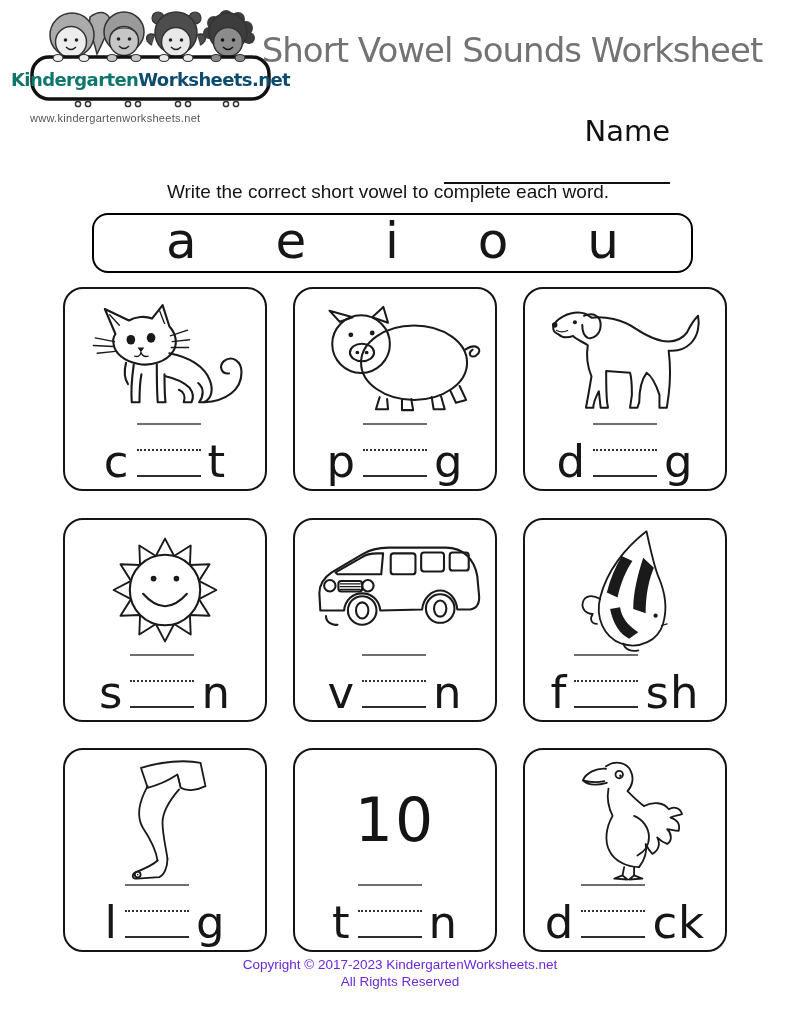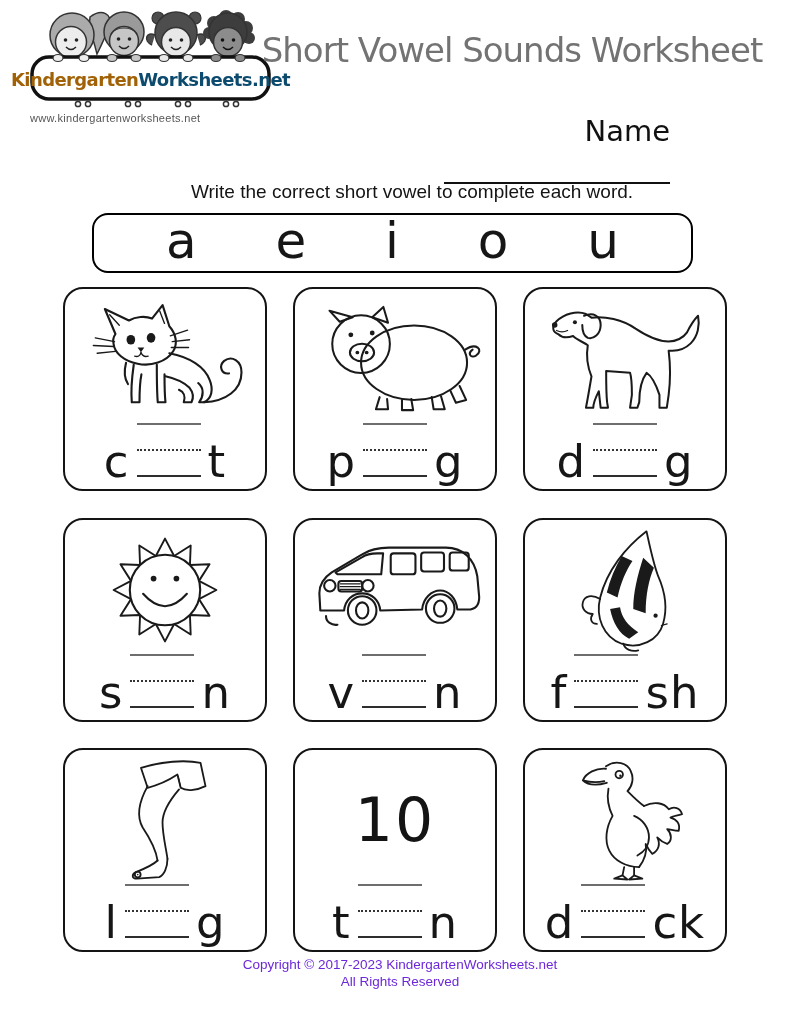--- a/index.html
+++ b/index.html
@@ -9,40 +9,40 @@
     font-family:"Liberation Sans", sans-serif; color:#1a1a1a; overflow:hidden;
   }
   
   .logo-wrap { position:absolute; left:28px; top:5px; width:245px; height:108px; }
   .banner-text {
     position:absolute; left:32px; top:58px; width:237px; height:42px;
     display:flex; align-items:center; justify-content:center;
     font-family:"DejaVu Sans", sans-serif; font-weight:bold; font-size:18px;
     letter-spacing:-0.6px; white-space:nowrap;
   }
-  .banner-text .lt { color:#a16207; }
+  .banner-text .lt { color:#0f766e; }
   .banner-text .dk { color:#0c4a6e; }
   .website {
     position:absolute; left:30px; top:112px; font-size:11px; color:#555;
     letter-spacing:0.3px;
   }
   .title {
     position:absolute; left:252px; top:30px; width:520px; text-align:center;
     font-family:"DejaVu Sans", sans-serif; font-size:34px; letter-spacing:-1px;
     color:#737373; white-space:nowrap;
   }
   .name-row {
     position:absolute; left:444px; top:114px; display:flex; align-items:flex-end;flex-direction:column;
   }
   .name-label { font-family:"DejaVu Sans", sans-serif; font-size:29px; color:#111; }
   .name-line { width:226px; height:36px; border-bottom:2px solid #111; }
   
   .instruction {
     position:absolute; left:0; top:181px; width:776px; text-align:center;
-    font-size:19px; color:#141414;margin-left:24px;
+    font-size:19px; color:#141414;
   }
   .vowel-box {
     position:absolute; left:92px; top:213px; width:601px; height:60px;
     border:2px solid #000; border-radius:16px;
     display:flex; align-items:center; justify-content:space-between;
     padding:0 72px;
   }
   .vowel {
     font-family:"DejaVu Sans", sans-serif; font-size:50px; line-height:1;
     color:#161616; transform:translateY(-2px);

